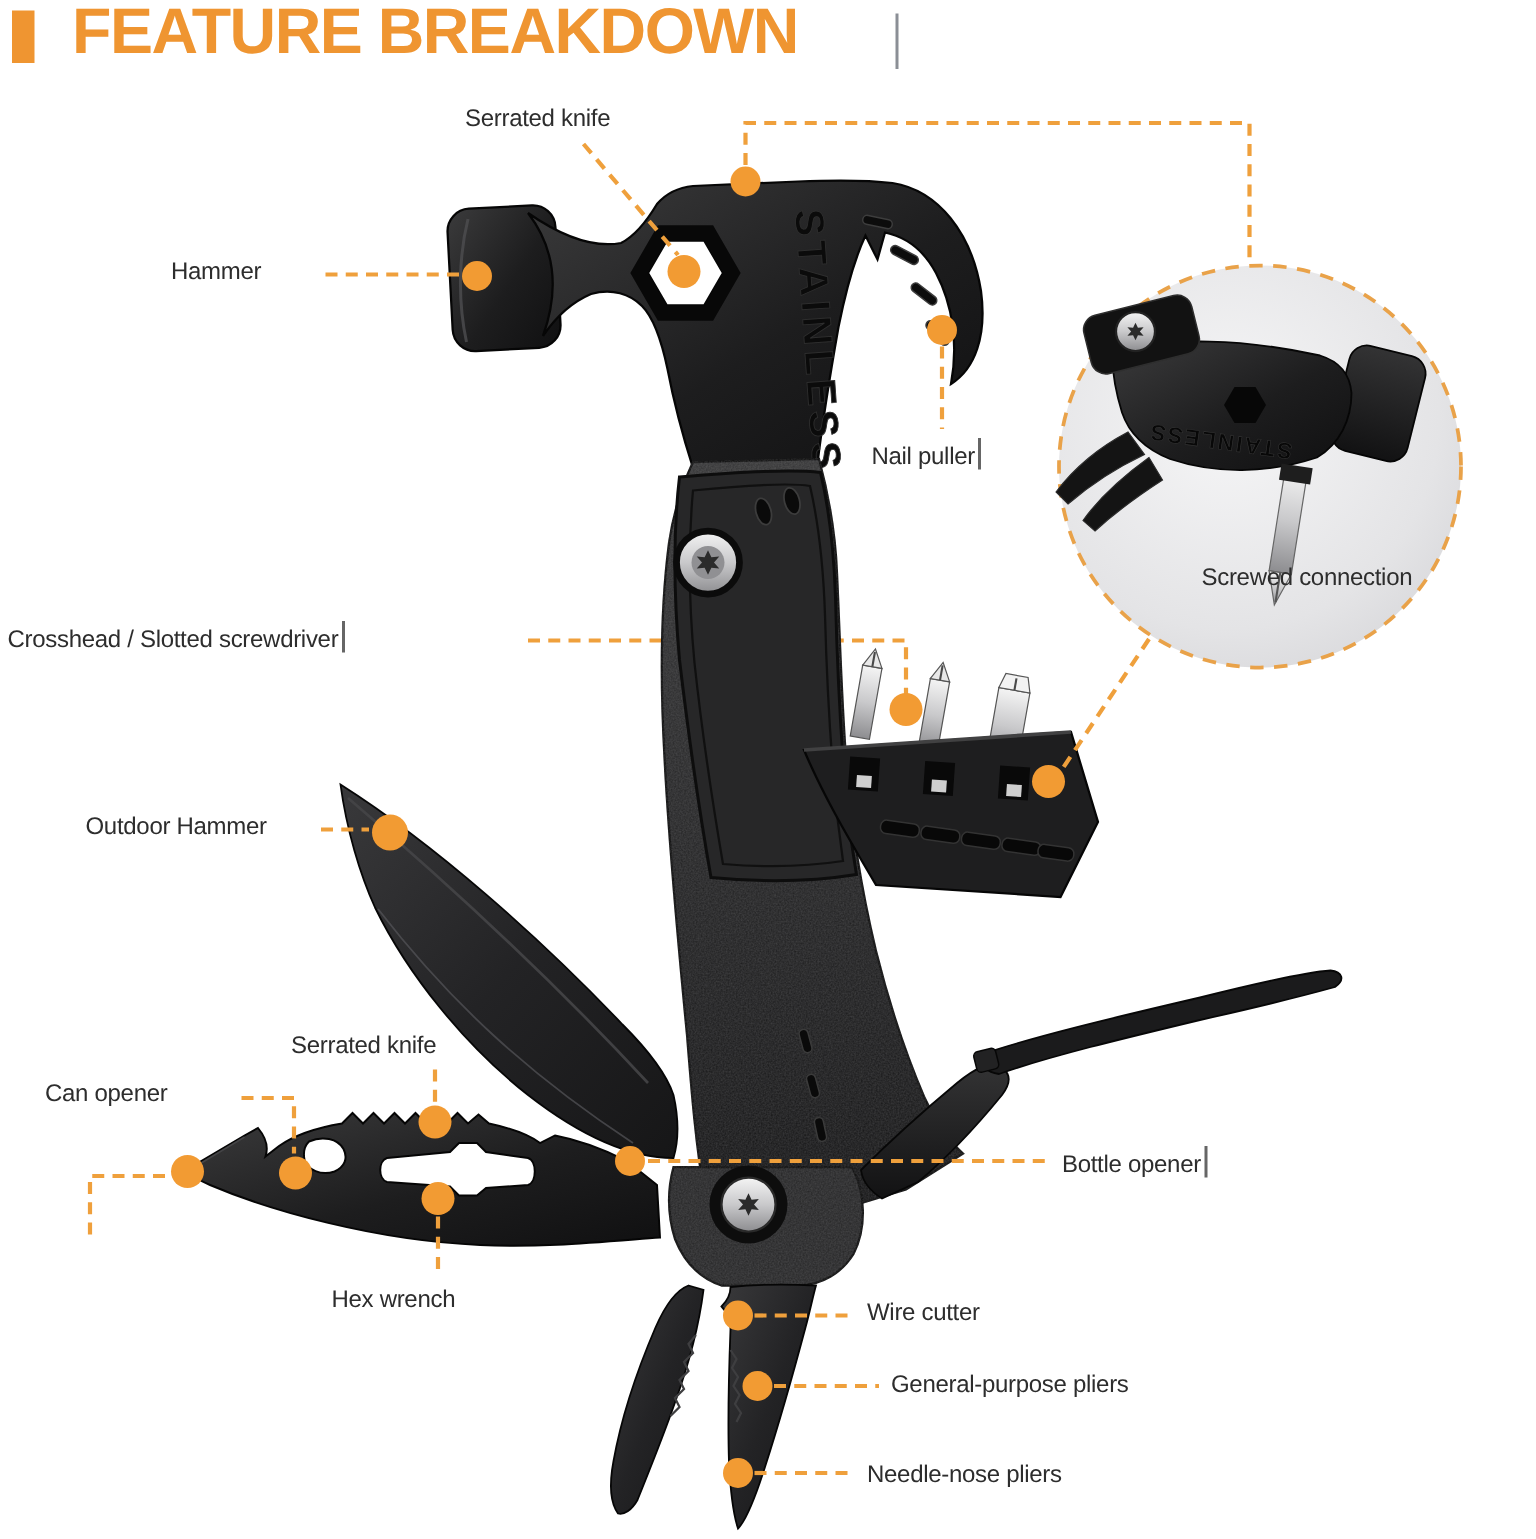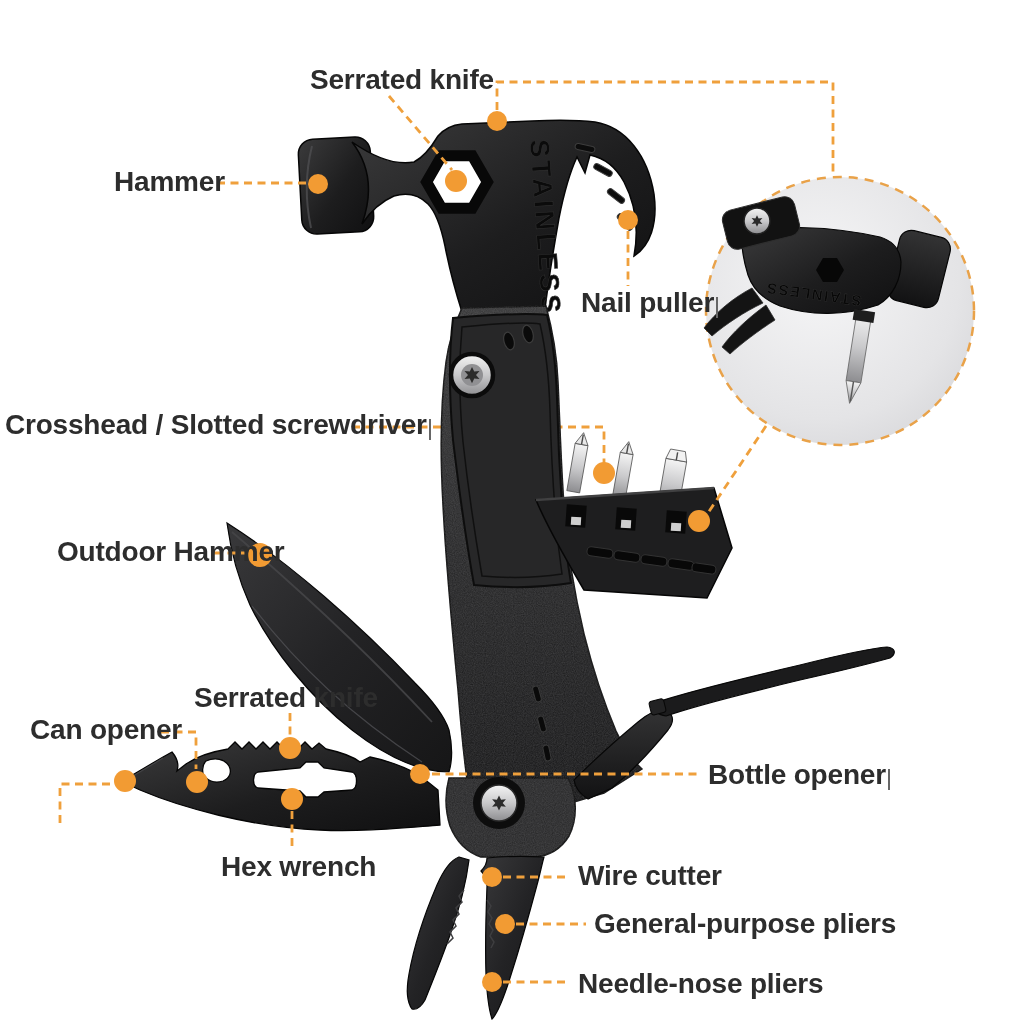--- a/index.html
+++ b/index.html
@@ -15,35 +15,40 @@
   }
   .title-row{position:absolute;left:0;top:0;width:100%;height:56px;}
   .title-accent{position:absolute;left:8px;top:7px;width:15px;height:35px;background:var(--accent);}
   .page-title{
     position:absolute;left:48px;top:-3px;margin:0;
     font-size:43px;font-weight:bold;letter-spacing:-1px;color:var(--accent);white-space:nowrap;
   }
   .title-cursor{position:absolute;left:597px;top:9px;width:2px;height:37px;background:#8b8f96;}
   .stage{position:absolute;left:0;top:0;width:1024px;height:1026px;}
   .lbl{
-    position:absolute;font-size:28px;font-weight:bold;color:var(--label);
+    position:absolute;font-size:16px;font-weight:normal;color:var(--label);
     letter-spacing:-0.2px;white-space:nowrap;line-height:22px;
   }
   .lbl .cursor{
     display:inline-block;width:2px;height:21px;background:#666;
     vertical-align:text-bottom;margin-left:2px;
   }
   svg .dash{stroke:var(--dash);stroke-width:2.8;fill:none;stroke-dasharray:8 5.5;}
   svg .dot{fill:var(--dot);stroke:none;}
 </style>
 </head>
 <body>
 
 <div class="canvas">
 
+  <div class="title-row">
+    <span class="title-accent"></span>
+    <h1 class="page-title">FEATURE BREAKDOWN</h1>
+    <span class="title-cursor"></span>
+  </div>
 
   <svg class="stage" viewBox="0 0 1024 1026" xmlns="http://www.w3.org/2000/svg">
     <defs>
       <linearGradient id="metal" x1="0" y1="0" x2="1" y2="1">
         <stop offset="0" stop-color="#3b3b3c"></stop>
           <stop offset="0.55" stop-color="#1d1d1e"></stop>
           <stop offset="1" stop-color="#101011"></stop>
       </linearGradient>
       <linearGradient id="metalV" x1="0" y1="0" x2="0" y2="1">
         <stop offset="0" stop-color="#333334"></stop>
@@ -257,20 +262,21 @@
       <circle class="dot" cx="505" cy="924" r="10"></circle>
 
       <path class="dash" d="M 503,982 H 570"></path>
       <circle class="dot" cx="492" cy="982" r="10"></circle>
     </g>
   </svg>
 
   <div class="lbl" style="left:310px;top:69px"><span>Serrated knife</span></div>
   <div class="lbl" style="left:114px;top:171px"><span>Hammer</span></div>
   <div class="lbl" style="left:581px;top:292px"><span>Nail puller</span><span class="cursor"></span></div>
+  <div class="lbl" style="left:801px;top:375px"><span>Screwed connection</span></div>
   <div class="lbl" style="left:5px;top:414px"><span>Crosshead / Slotted screwdriver</span><span class="cursor"></span></div>
   <div class="lbl" style="left:57px;top:541px"><span>Outdoor Hammer</span></div>
   <div class="lbl" style="left:194px;top:687px"><span>Serrated knife</span></div>
   <div class="lbl" style="left:30px;top:719px"><span>Can opener</span></div>
   <div class="lbl" style="left:221px;top:856px"><span>Hex wrench</span></div>
   <div class="lbl" style="left:708px;top:764px"><span>Bottle opener</span><span class="cursor"></span></div>
   <div class="lbl" style="left:578px;top:865px"><span>Wire cutter</span></div>
   <div class="lbl" style="left:594px;top:913px"><span>General-purpose pliers</span></div>
   <div class="lbl" style="left:578px;top:973px"><span>Needle-nose pliers</span></div>
 

